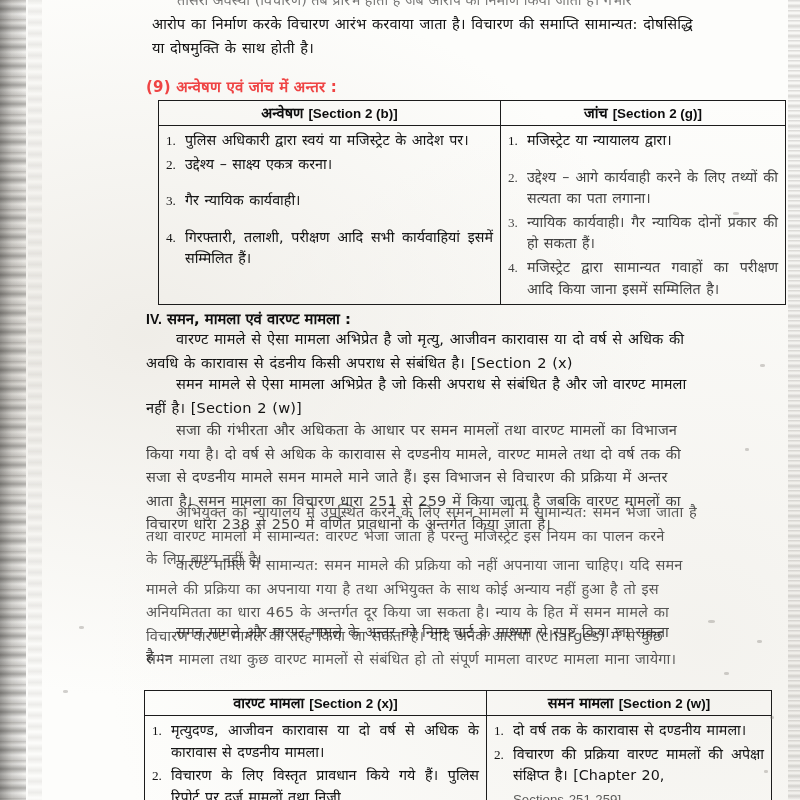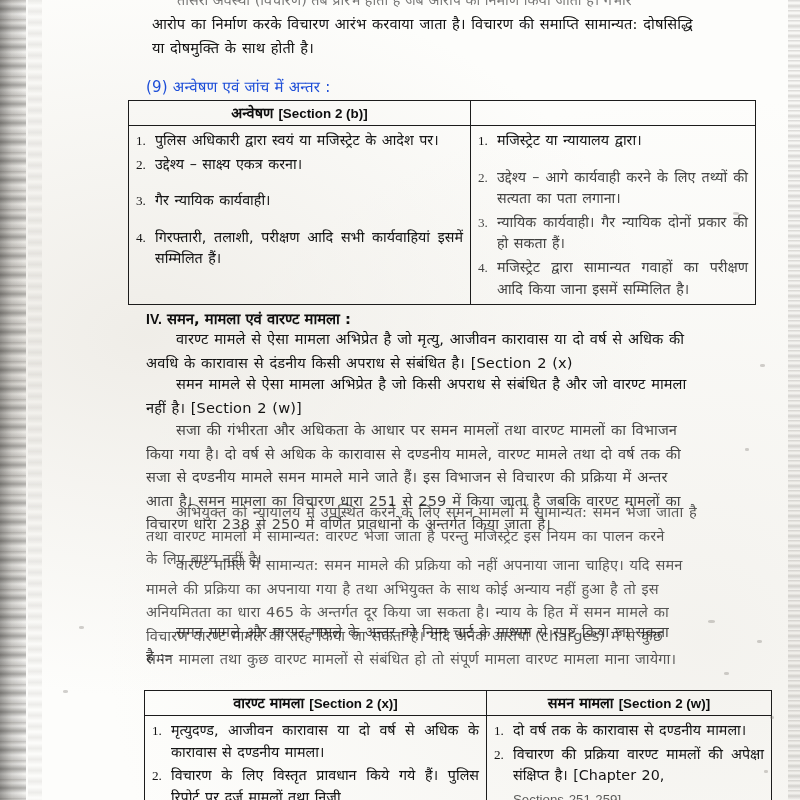--- a/index.html
+++ b/index.html
@@ -112,22 +112,22 @@
     color: #262626;
     opacity: 0.62;
     white-space: nowrap;
     overflow: hidden;
     filter: blur(0.25px);
   }
 
   .heading {
     position: absolute;
     font-size: 15px;
-    font-weight: normal;
-    color: #1d4ed8;
+    font-weight: bold;
+    color: #ef4444;
     letter-spacing: 0.2px;
   }
 
   .sec-head {
     position: absolute;
     font-size: 14.8px;
     font-weight: bold;
     color: #0e0e0e;
   }
   .sec-head .rom { font-weight: bold; }
@@ -214,27 +214,33 @@
 
     <div class="clipped-top blurline">तीसरी अवस्था (विचारण) तब प्रारंभ होता है जब आरोप का निर्माण किया जाता है। गंभीर</div>
 
     <div class="para" style="left:118px; top:12px; width:672px;">
       <div>आरोप का निर्माण करके विचारण आरंभ करवाया जाता है। विचारण की समाप्ति सामान्यत: दोषसिद्धि</div>
       <div>या दोषमुक्ति के साथ होती है।</div>
     </div>
 
     <div class="heading" style="left:112px; top:76px;">(9) अन्वेषण एवं जांच में अन्तर :</div>
 
-    <div class="tbl" style="left:94px; top:100px; width:628px; height:205px;">
+    <div class="tbl" style="left:124px; top:100px; width:628px; height:205px;">
 
       <div class="hdr-row">
         <div class="col left-col">
           <div class="hdr-cell">
             <span>अन्वेषण</span>
             <span class="sect">[Section 2 (b)]</span>
+          </div>
+        </div>
+        <div class="col right-col">
+          <div class="hdr-cell">
+            <span>जांच</span>
+            <span class="sect">[Section 2 (g)]</span>
           </div>
         </div>
       </div>
 
       <div class="body-row">
         <div class="col left-col" style="padding-top:4px;">
           <div class="li">
             <span class="num">1.</span>
             <span class="txt">पुलिस अधिकारी द्वारा स्वयं या मजिस्ट्रेट के आदेश पर।</span>
           </div>

